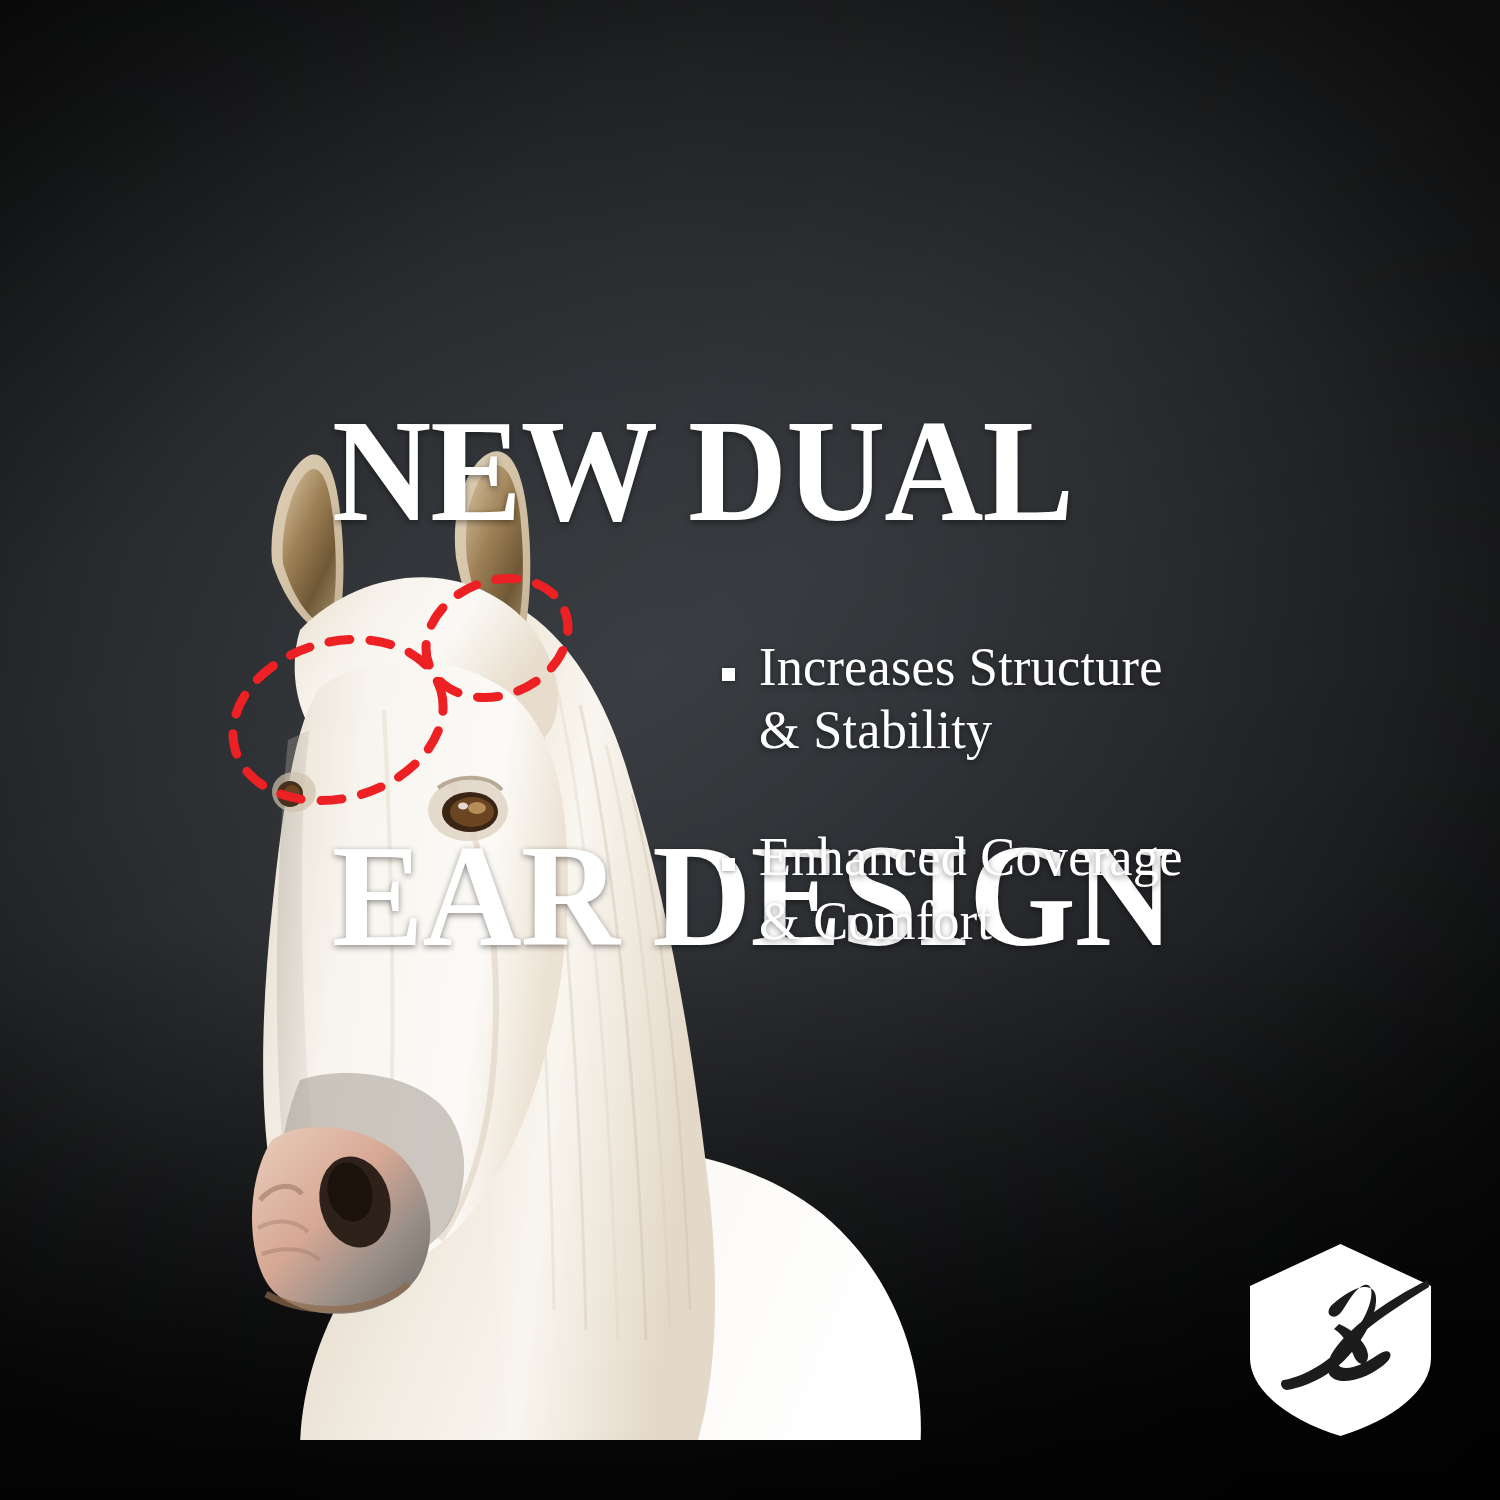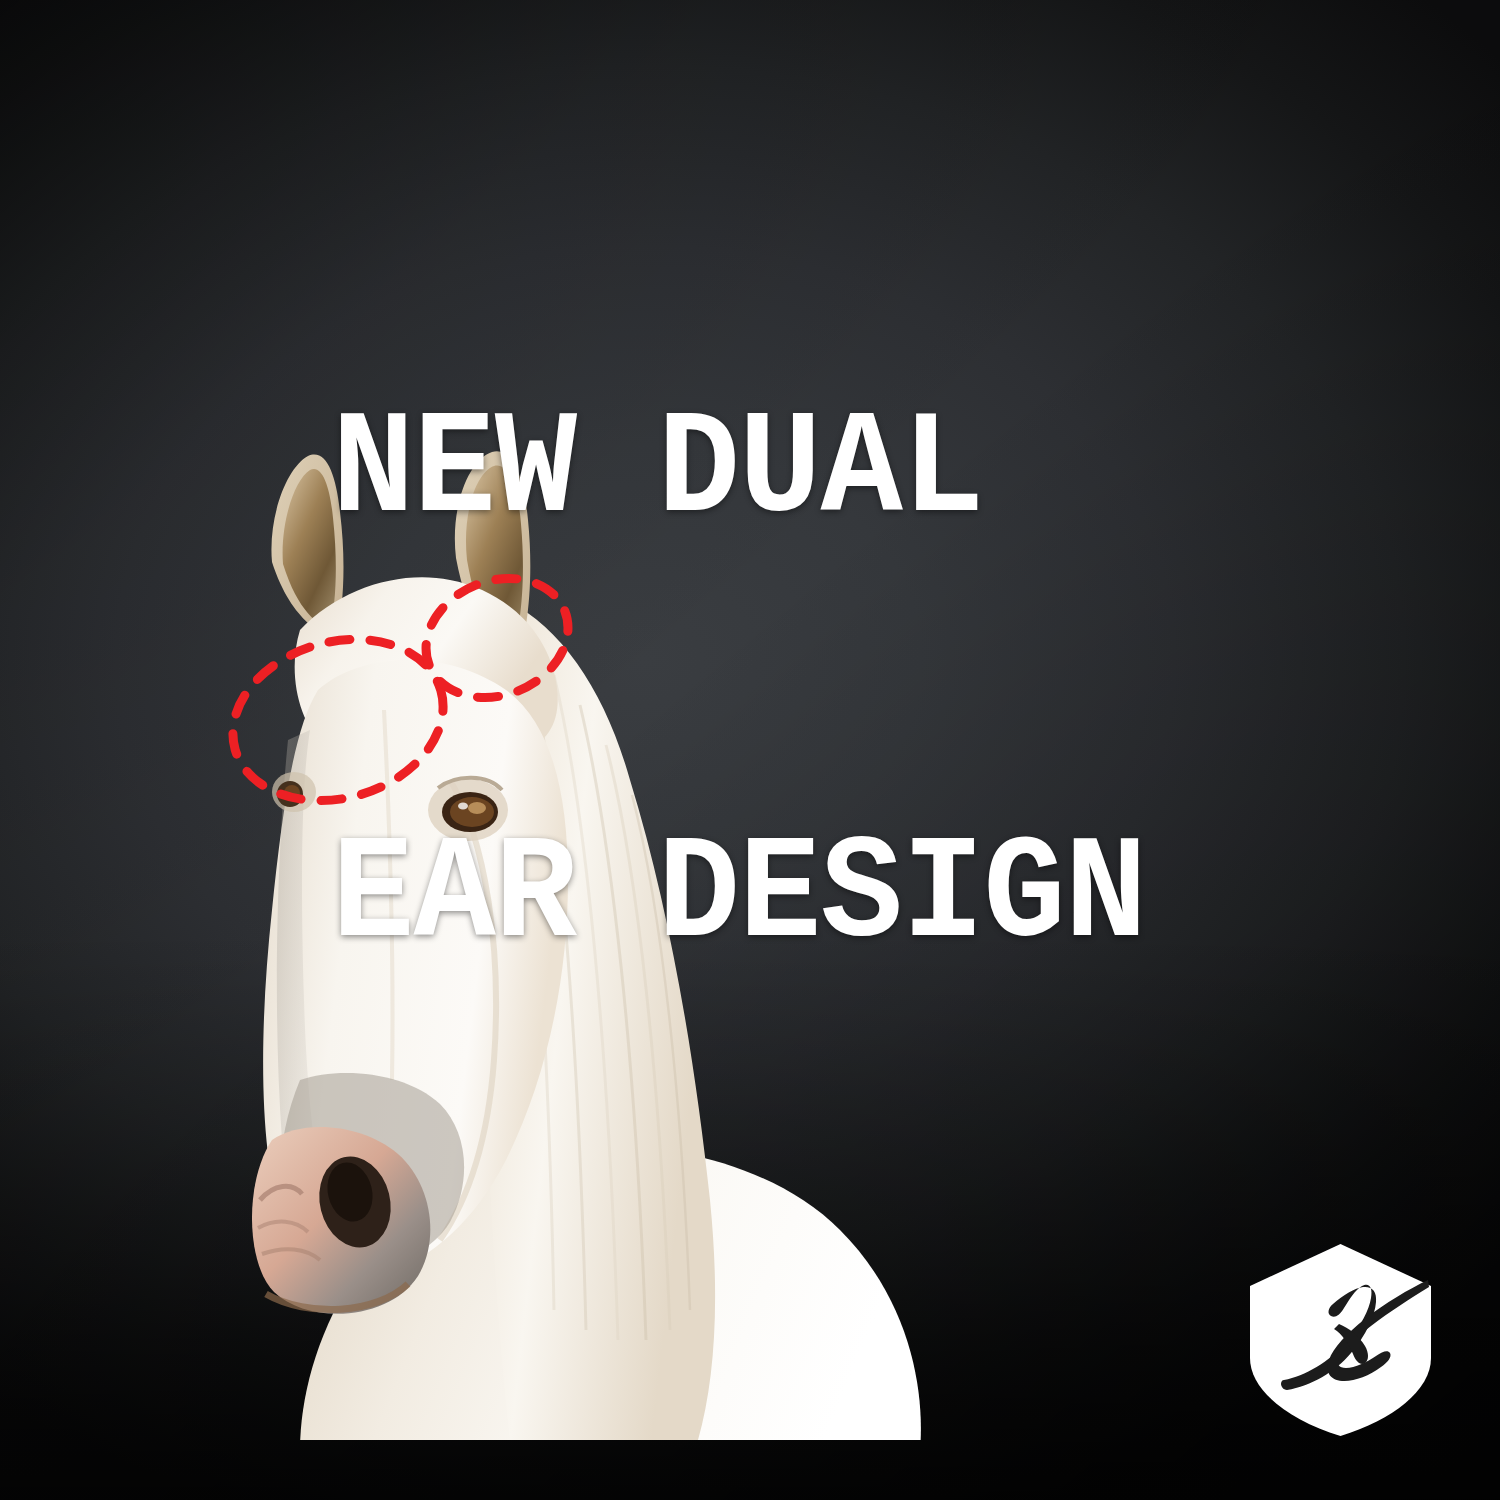--- a/index.html
+++ b/index.html
@@ -5,21 +5,21 @@
   html, body {
     margin: 0;
     padding: 0;
     background: #000;
   }
   #stage {
     position: relative;
     width: 1500px;
     height: 1500px;
     overflow: hidden;
-    font-family: Liberation Mono, monospace;
+    font-family: Liberation Serif, serif;
     background: #1a1a1a;
   }
 
   
   .bg-base {
     position: absolute;
     inset: 0;
     background: #232426;
   }
   .bg-glow {
@@ -290,20 +290,32 @@
         <ellipse cx="347" cy="198" rx="73" ry="57" transform="rotate(-22 347 198)" fill="none" stroke="#ED2024" stroke-width="9" stroke-dasharray="21 20" stroke-linecap="round"></ellipse>
       </g>
     </svg>
   </div>
 
   <div class="headline">
     <span class="l1">NEW DUAL</span>
     <span class="l2">EAR DESIGN</span>
   </div>
 
+  <div class="bullets">
+    <div class="bullet-row">
+      <span class="bullet-mark"></span>
+      <span class="bullet-text">Increases Structure
+&amp; Stability</span>
+    </div>
+    <div class="bullet-row">
+      <span class="bullet-mark"></span>
+      <span class="bullet-text">Enhanced Coverage
+&amp; Comfort</span>
+    </div>
+  </div>
 
   <div class="logo">
     <svg viewBox="0 0 195 200" xmlns="http://www.w3.org/2000/svg">
       <path d="M97.5 4 L188 46 L188 118 C188 150, 150 180, 97.5 196
                C45 180, 7 150, 7 118 L7 46 Z" fill="#ffffff"></path>
       <g fill="#1c1c1c">
         <path d="M41 140 C 62 136, 86 122, 104 102
                  C 118 86, 126 70, 128 58
                  C 130 47, 126 42, 119 46
                  C 112 50, 106 60, 101 68

